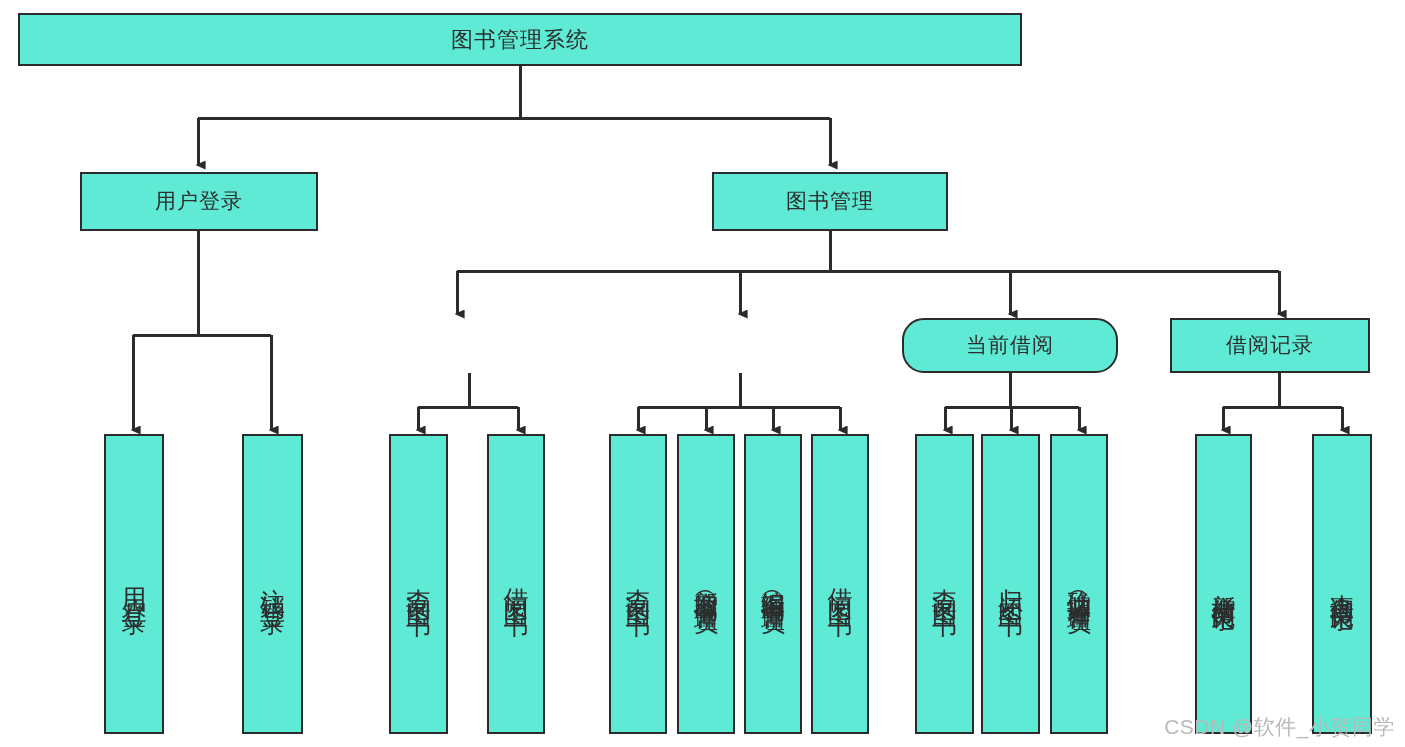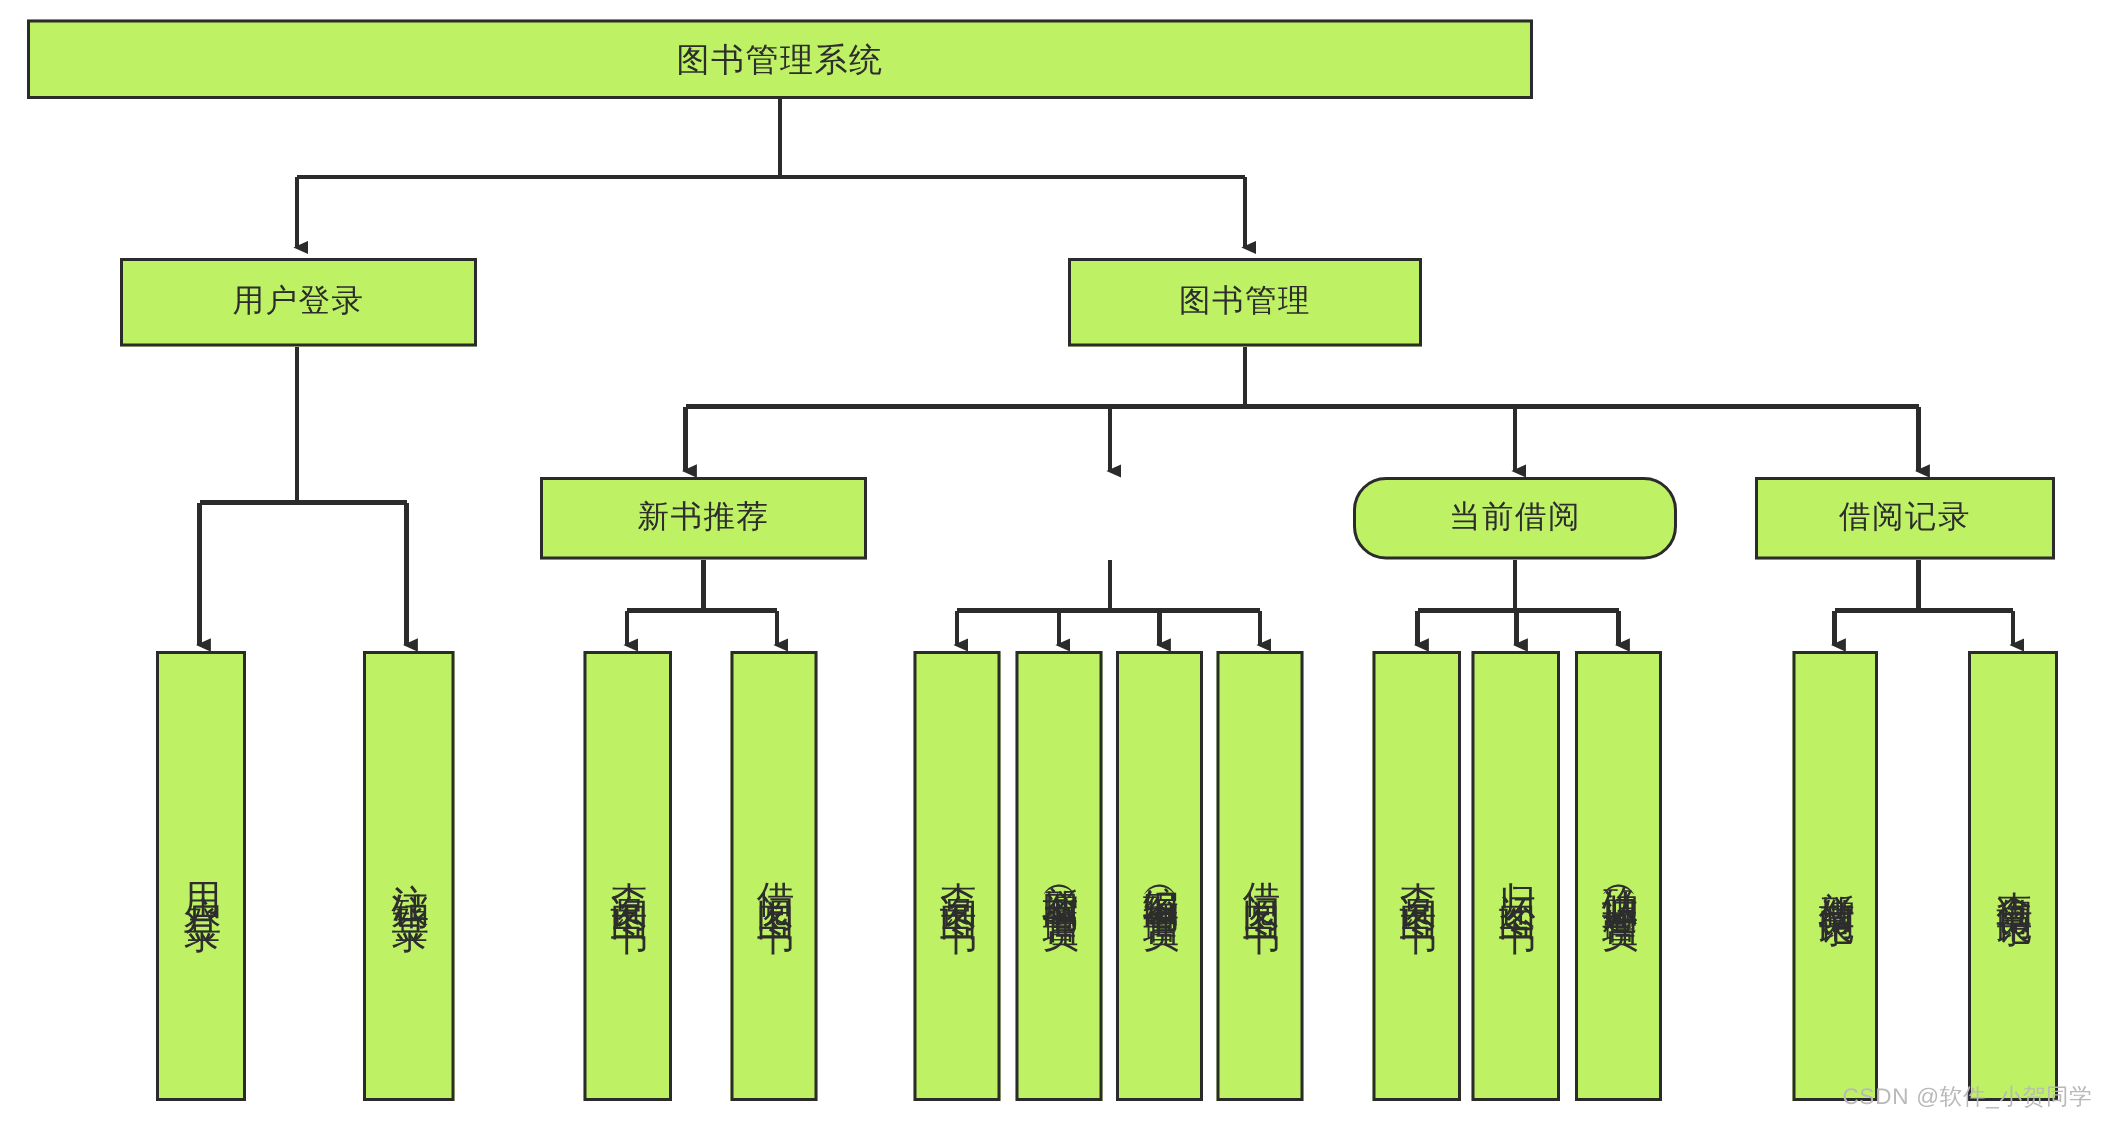--- a/index.html
+++ b/index.html
@@ -3,21 +3,21 @@
 <meta charset="utf-8">
 <style>
   html,body{margin:0;padding:0;background:#ffffff;}
   body{font-family:"Liberation Sans","DejaVu Sans",sans-serif;}
   #stage{position:relative;width:1405px;height:747px;background:#ffffff;overflow:hidden;}
   svg#wires{position:absolute;left:0;top:0;width:1405px;height:747px;pointer-events:none;}
 
   .node{
     position:absolute;
     box-sizing:border-box;
-    background:#bef264;
+    background:#5eead4;
     border:2.5px solid #2b2b2b;
     display:flex;
     align-items:center;
     justify-content:center;
     color:#2d2d2d;
     z-index:2;
   }
   .node .lbl{
     display:block;
     text-align:center;
@@ -38,21 +38,21 @@
     letter-spacing:8px;
     line-height:1;
     white-space:nowrap;
   }
   .node.vert.tight .lbl{font-size:24px;letter-spacing:3px;}
 
   #watermark{
     position:absolute;
     right:10px;
     bottom:6px;
-    font-size:15px;
+    font-size:21px;
     color:#b9b9b9;
     letter-spacing:0.5px;
     z-index:5;
     white-space:nowrap;
     font-family:"Liberation Sans","DejaVu Sans",sans-serif;
   }
 </style>
 </head>
 <body>
 
@@ -114,23 +114,20 @@
   </div>
 
   <div class="node horiz" style="left:80px;top:172px;width:238px;height:59px;">
     <span class="lbl">用户登录</span>
   </div>
 
   <div class="node horiz" style="left:712px;top:172px;width:236px;height:59px;">
     <span class="lbl">图书管理</span>
   </div>
 
-  <div class="node horiz" style="left:360px;top:318px;width:218px;height:55px;">
-    <span class="lbl">新书推荐</span>
-  </div>
 
 
   <div class="node horiz" style="left:902px;top:318px;width:216px;height:55px;border-radius:22px;">
     <span class="lbl">当前借阅</span>
   </div>
 
   <div class="node horiz" style="left:1170px;top:318px;width:200px;height:55px;">
     <span class="lbl">借阅记录</span>
   </div>
 

